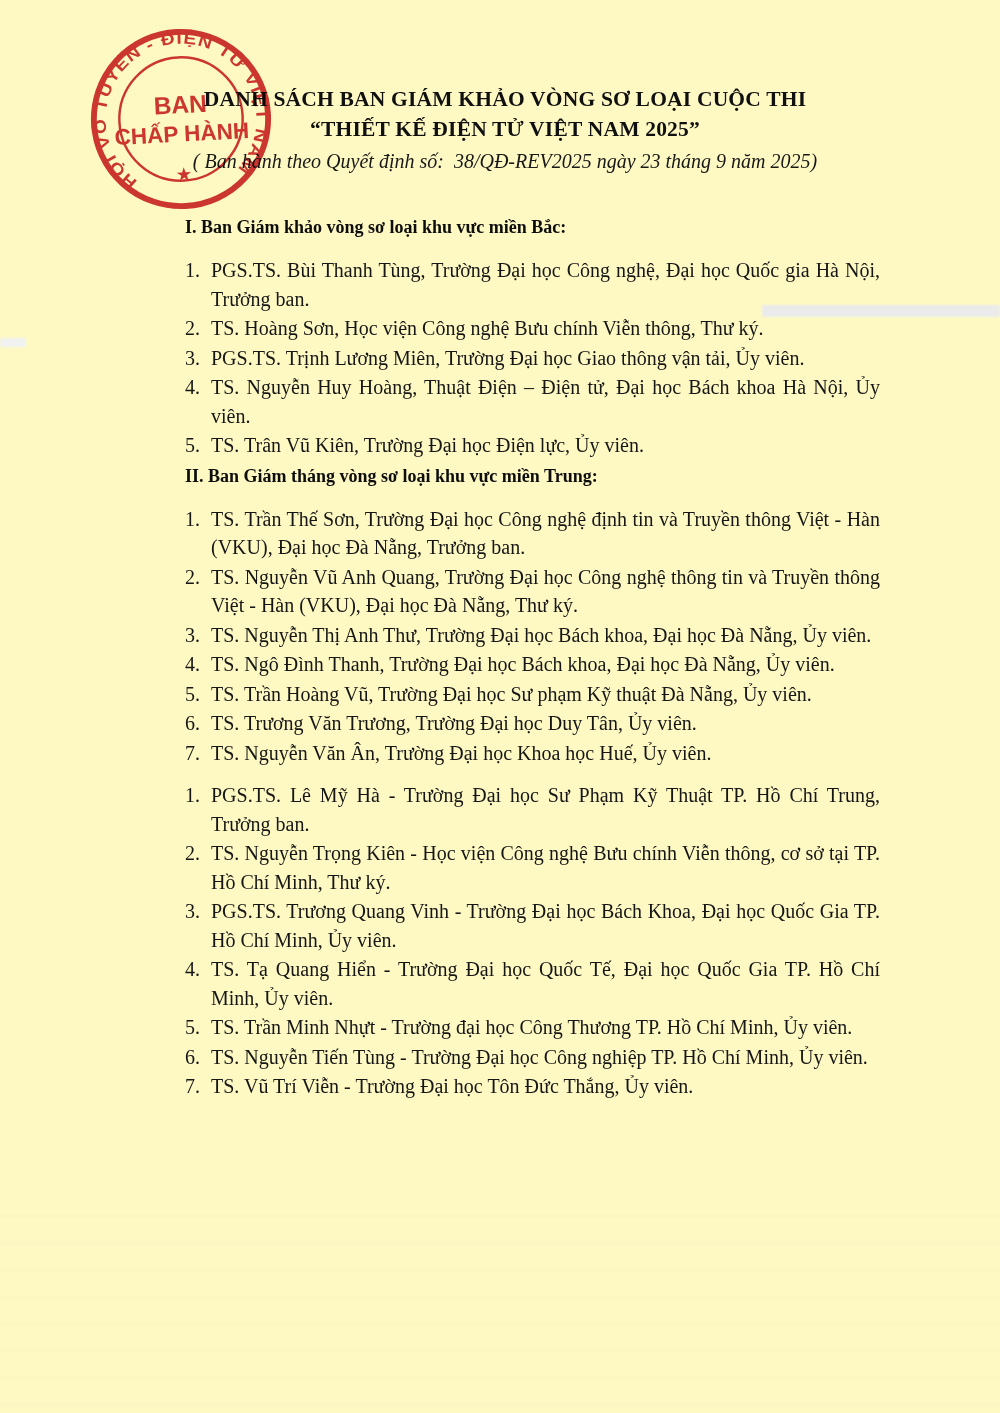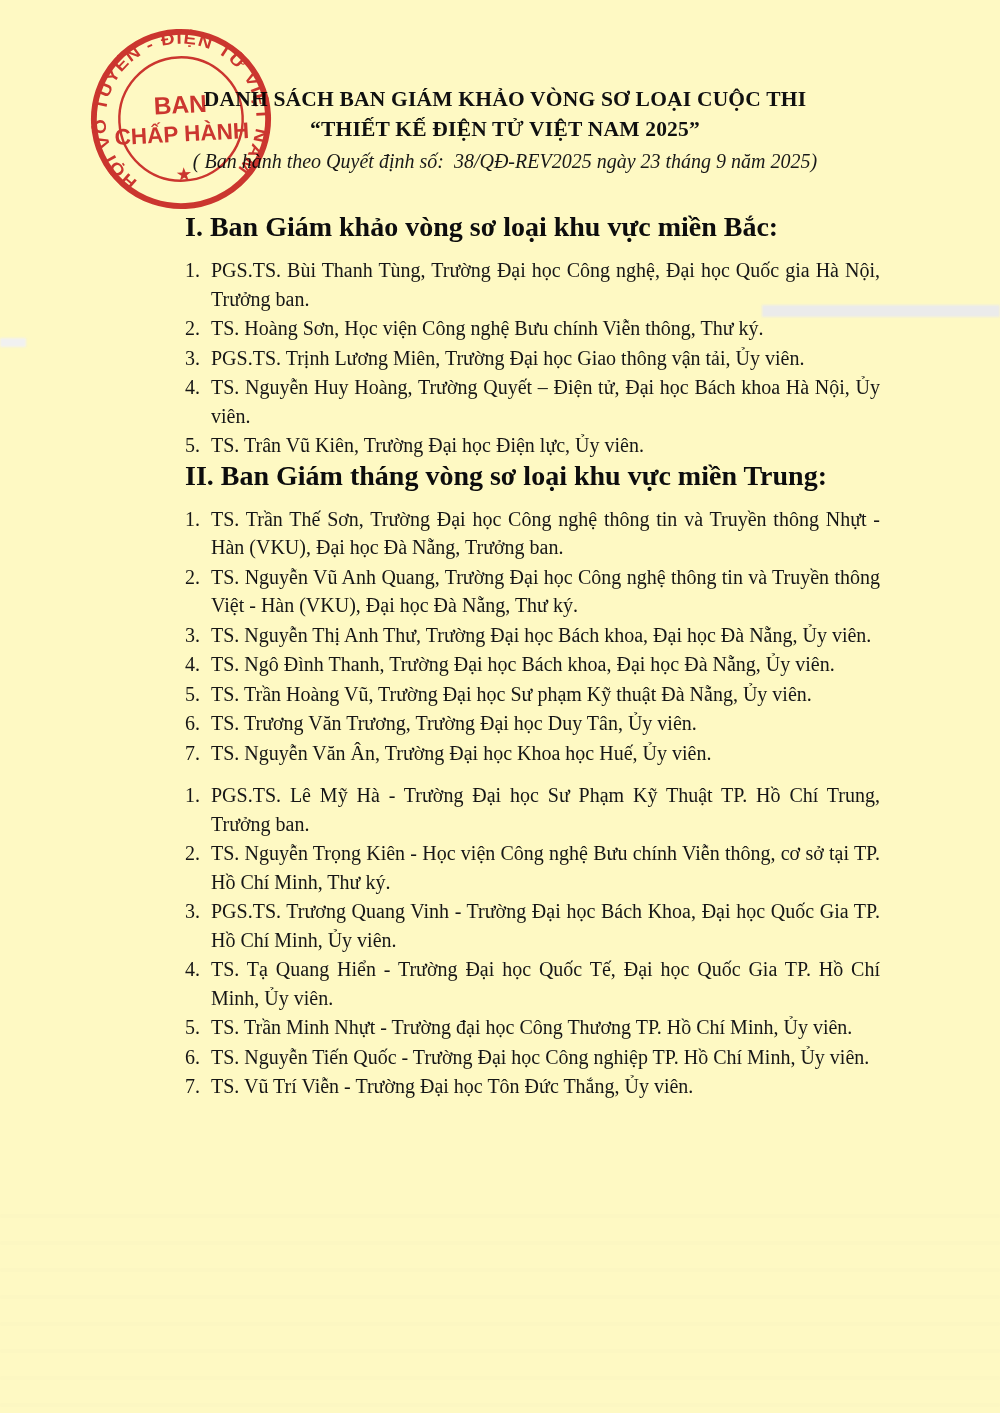--- a/index.html
+++ b/index.html
@@ -24,21 +24,21 @@
   .smudge-b{position:absolute;left:0;top:338px;width:26px;height:9px;background:#f1f1f1;filter:blur(1px);}
 
   
   .title-block{position:absolute;top:84px;left:30px;width:950px;text-align:center;}
   .title-line{font-weight:bold;font-size:21.5px;line-height:30px;letter-spacing:.2px;color:#101010;}
   .subtitle{font-style:italic;font-size:20px;line-height:31px;margin-top:2px;white-space:pre;color:#181818;}
 
   
   .content{position:absolute;top:200px;left:185px;width:700px;}
   .section-heading{
-    font-size:28px;font-weight:bold;line-height:30px;margin:0;color:#0d0d0d;
+    font-size:18px;font-weight:bold;line-height:30px;margin:0;color:#0d0d0d;
   }
   .section{margin:0;}
   .section + .section{margin-top:0;}
   .mt-first{margin-top:12px;}
   .mt-next{margin-top:24px;}
   ol.judges{
     margin:14px 18px 0 0;padding:0;list-style:none;counter-reset:judge;
     width:695px;
   }
   ol.judges li{
@@ -84,46 +84,46 @@
   </div>
 
   <div class="content">
 
     <div class="section mt-first">
       <h2 class="section-heading">I. Ban Giám khảo vòng sơ loại khu vực miền Bắc:</h2>
       <ol class="judges">
         <li>PGS.TS. Bùi Thanh Tùng, Trường Đại học Công nghệ, Đại học Quốc gia Hà Nội, Trưởng ban.</li>
         <li>TS. Hoàng Sơn, Học viện Công nghệ Bưu chính Viễn thông, Thư ký.</li>
         <li>PGS.TS. Trịnh Lương Miên, Trường Đại học Giao thông vận tải, Ủy viên.</li>
-        <li>TS. Nguyễn Huy Hoàng, Trường Quyết – Điện tử, Đại học Bách khoa Hà Nội, Ủy viên.</li>
+        <li>TS. Nguyễn Huy Hoàng, Thuật Điện – Điện tử, Đại học Bách khoa Hà Nội, Ủy viên.</li>
         <li>TS. Trân Vũ Kiên, Trường Đại học Điện lực, Ủy viên.</li>
       </ol>
     </div>
 
     <div class="section mt-next">
       <h2 class="section-heading">II. Ban Giám tháng vòng sơ loại khu vực miền Trung:</h2>
       <ol class="judges">
-        <li>TS. Trần Thế Sơn, Trường Đại học Công nghệ thông tin và Truyền thông Nhựt - Hàn (VKU), Đại học Đà Nẵng, Trưởng ban.</li>
+        <li>TS. Trần Thế Sơn, Trường Đại học Công nghệ định tin và Truyền thông Việt - Hàn (VKU), Đại học Đà Nẵng, Trưởng ban.</li>
         <li>TS. Nguyễn Vũ Anh Quang, Trường Đại học Công nghệ thông tin và Truyền thông Việt - Hàn (VKU), Đại học Đà Nẵng, Thư ký.</li>
         <li>TS. Nguyễn Thị Anh Thư, Trường Đại học Bách khoa, Đại học Đà Nẵng, Ủy viên.</li>
         <li>TS. Ngô Đình Thanh, Trường Đại học Bách khoa, Đại học Đà Nẵng, Ủy viên.</li>
         <li>TS. Trần Hoàng Vũ, Trường Đại học Sư phạm Kỹ thuật Đà Nẵng, Ủy viên.</li>
         <li>TS. Trương Văn Trương, Trường Đại học Duy Tân, Ủy viên.</li>
         <li>TS. Nguyễn Văn Ân, Trường Đại học Khoa học Huế, Ủy viên.</li>
       </ol>
     </div>
 
     <div class="section mt-next">
       <ol class="judges">
         <li>PGS.TS. Lê Mỹ Hà - Trường Đại học Sư Phạm Kỹ Thuật TP. Hồ Chí Trung, Trưởng ban.</li>
         <li>TS. Nguyễn Trọng Kiên - Học viện Công nghệ Bưu chính Viễn thông, cơ sở tại TP. Hồ Chí Minh, Thư ký.</li>
         <li>PGS.TS. Trương Quang Vinh - Trường Đại học Bách Khoa, Đại học Quốc Gia TP. Hồ Chí Minh, Ủy viên.</li>
         <li>TS. Tạ Quang Hiển - Trường Đại học Quốc Tế, Đại học Quốc Gia TP. Hồ Chí Minh, Ủy viên.</li>
         <li>TS. Trần Minh Nhựt - Trường đại học Công Thương TP. Hồ Chí Minh, Ủy viên.</li>
-        <li>TS. Nguyễn Tiến Quốc - Trường Đại học Công nghiệp TP. Hồ Chí Minh, Ủy viên.</li>
+        <li>TS. Nguyễn Tiến Tùng - Trường Đại học Công nghiệp TP. Hồ Chí Minh, Ủy viên.</li>
         <li>TS. Vũ Trí Viễn - Trường Đại học Tôn Đức Thắng, Ủy viên.</li>
       </ol>
     </div>
 
   </div>
 
   <div class="stamp">
     <svg viewBox="0 0 190 190" xmlns="http://www.w3.org/2000/svg">
       <g fill="none" stroke="#c8262c">
         <circle cx="95" cy="95" r="89" stroke-width="6"></circle>

